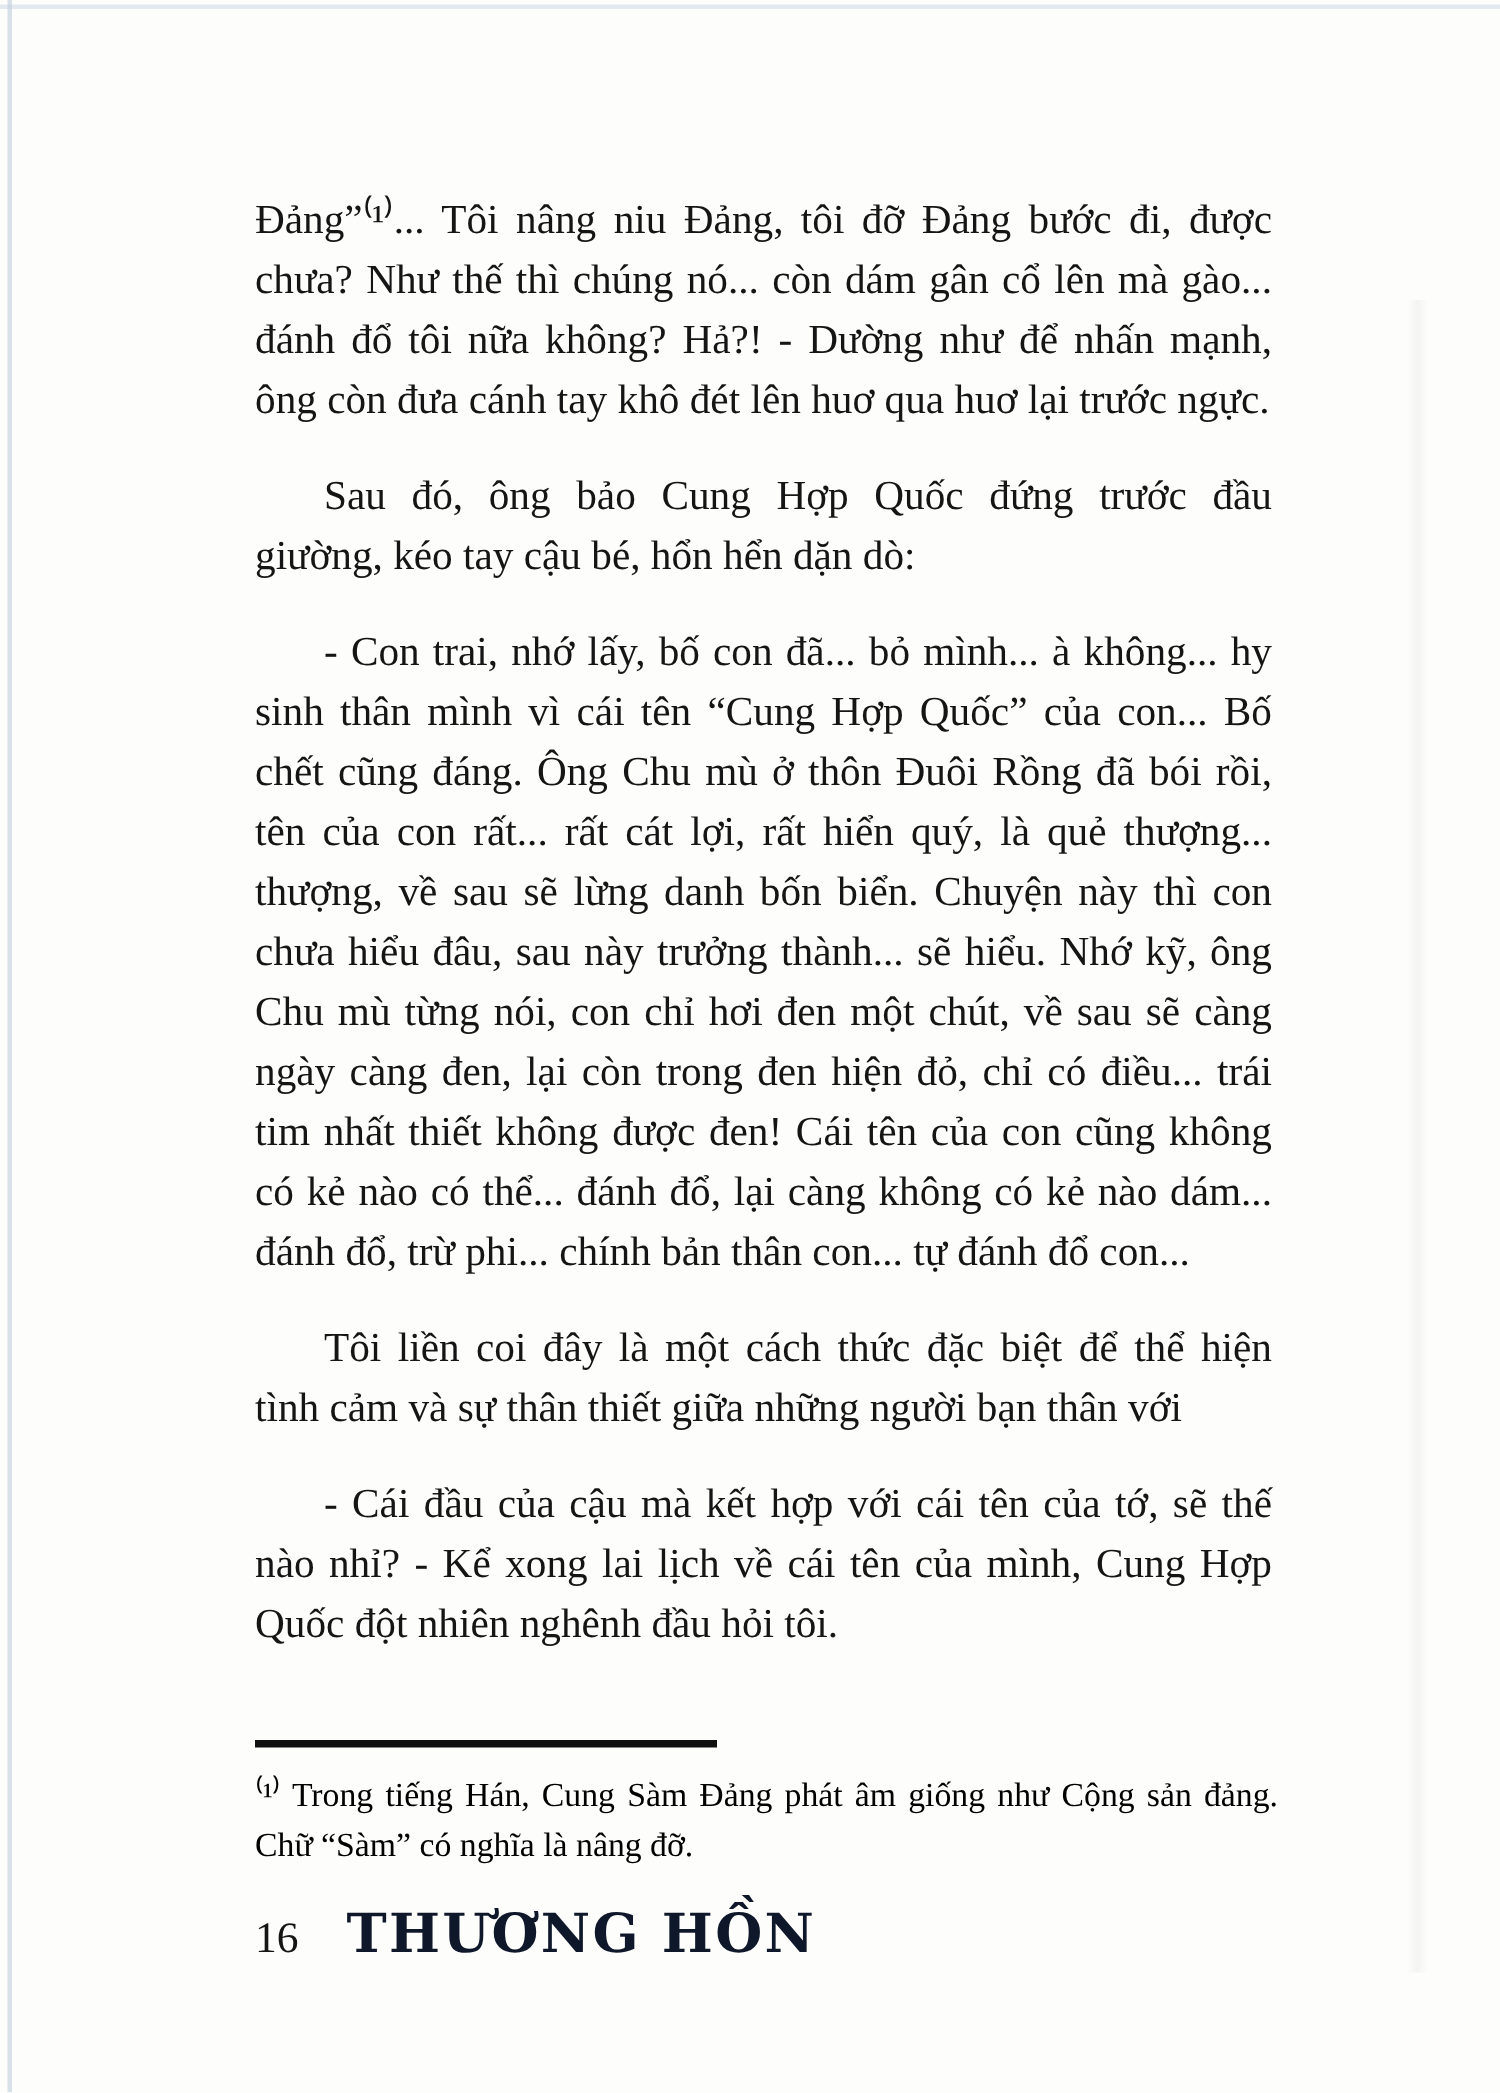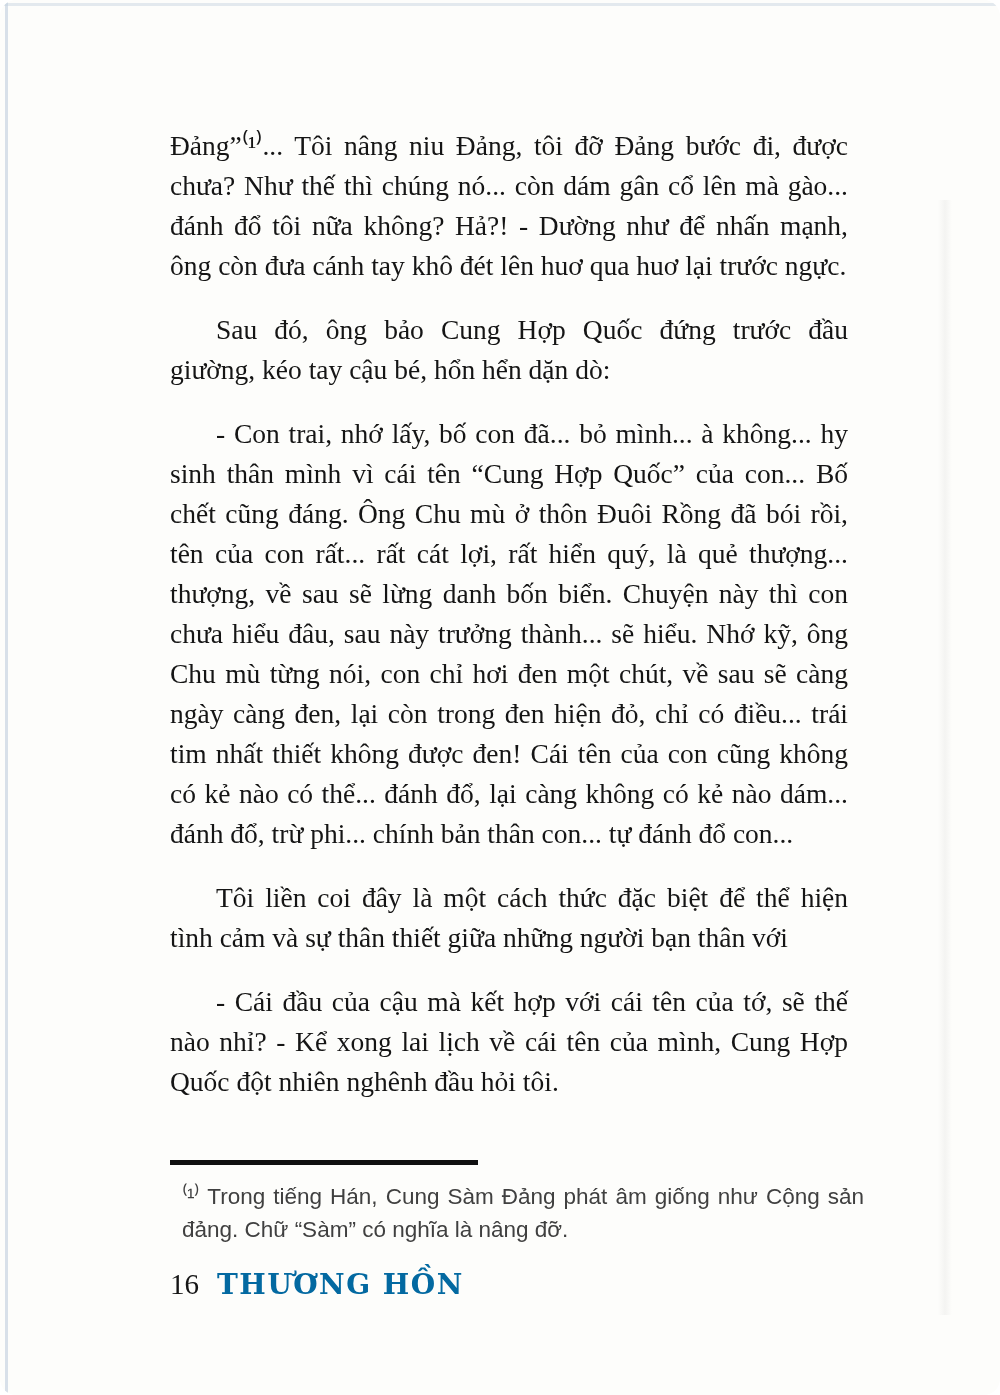--- a/index.html
+++ b/index.html
@@ -12,21 +12,20 @@
     background: #ffffff;
   }
   .page {
     position: relative;
     width: 1000px;
     height: 1395px;
     background: #fdfdfb;
     overflow: hidden;
     font-family: "Liberation Serif", serif;
     color: #151515;
-    border-radius: 16px;
   }
   
   .scan-edge-left {
     position: absolute;
     left: 5px; top: 0; bottom: 0;
     width: 3px;
     background: #b9c8da;
     opacity: 0.55;
   }
   .scan-edge-top {
@@ -61,47 +60,47 @@
   .footnote-rule {
     position: absolute;
     left: 170px;
     top: 1160px;
     width: 308px;
     height: 5px;
     background: #101010;
   }
   .footnote {
     position: absolute;
-    left: 182px;
+    left: 170px;
     top: 1180px;
     width: 682px;
-    font-family: Liberation Sans, sans-serif;
+    font-family: Liberation Serif, serif;
     font-size: 22.5px;
     line-height: 33px;
     text-align: justify;
-    color: #404040;
+    color: #000000;
   }
   .footer {
     position: absolute;
     left: 170px;
     top: 1268px;
     display: flex;
     align-items: baseline;
-    gap: 18px;
+    gap: 32px;
   }
   .page-number {
     font-size: 29px;
     color: #151515;
   }
   .book-title {
     font-family: "DejaVu Serif", serif;
-    font-size: 28px;
+    font-size: 36px;
     font-weight: bold;
     letter-spacing: 1.5px;
-    color: #0369a1;
+    color: #0f172a;
   }
 </style>
 </head>
 <body>
 
 <div class="page">
 
   <div class="scan-edge-left"></div>
   <div class="scan-edge-top"></div>
   <div class="scan-smudge-right"></div>

